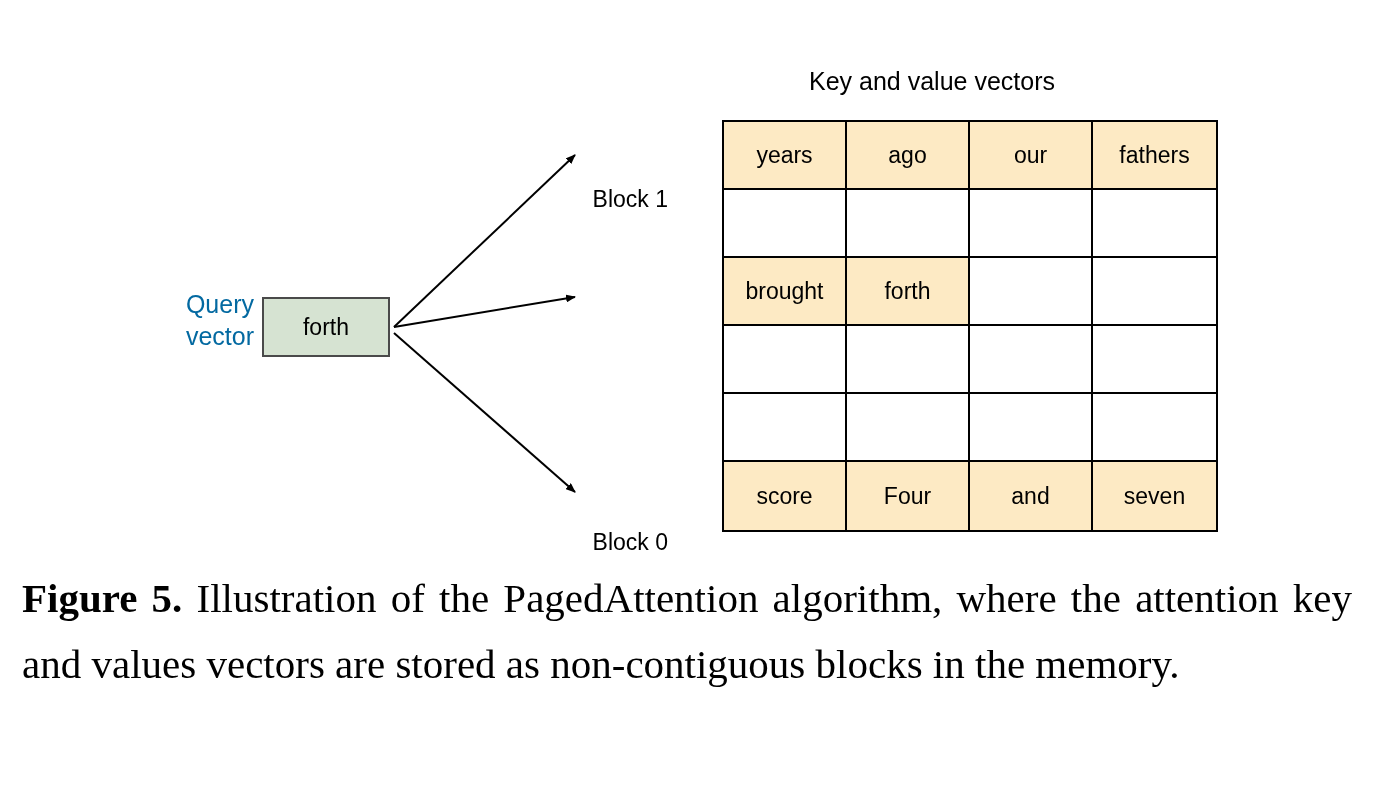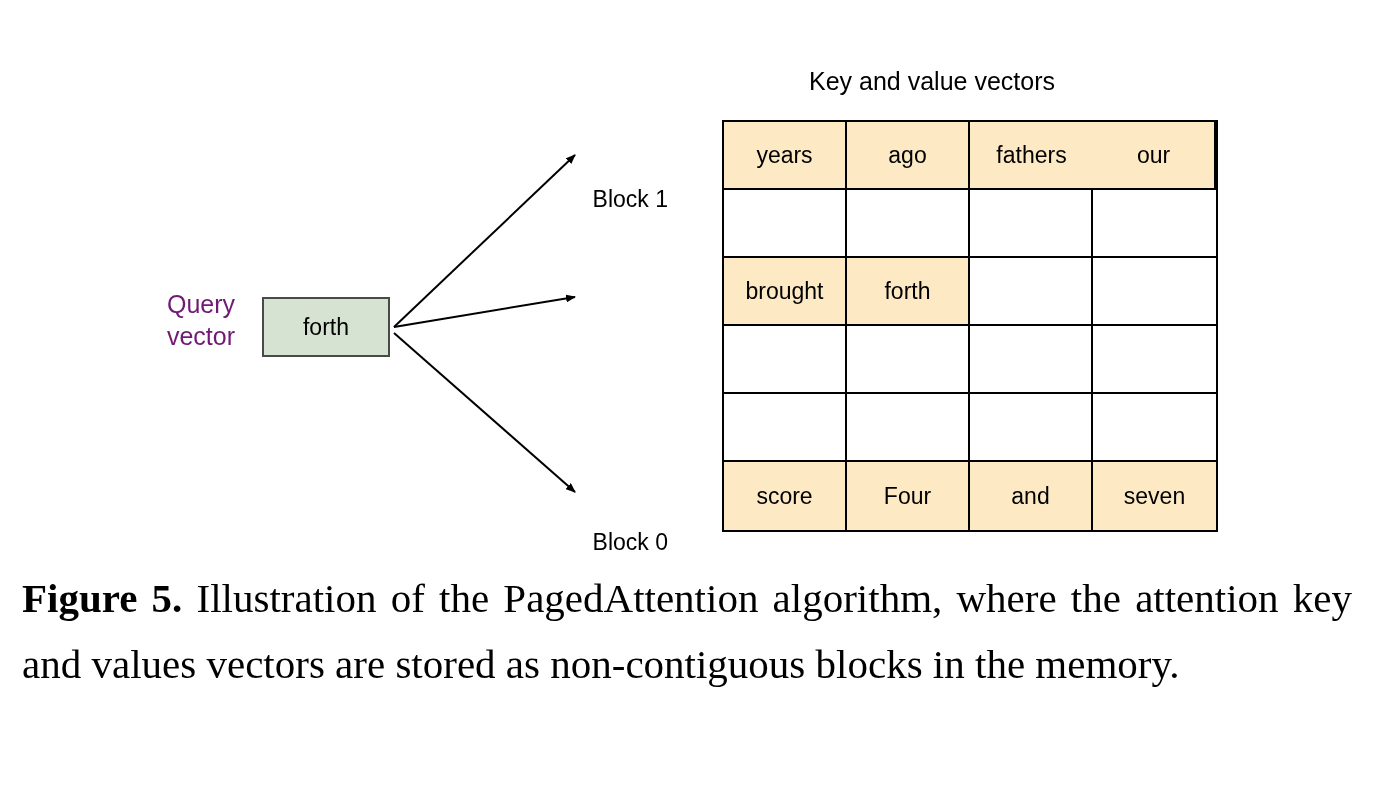--- a/index.html
+++ b/index.html
@@ -93,24 +93,24 @@
   #block-label-1 { left: 498px; top: 130px; }
   #block-label-2 { left: 498px; top: 268px; }
   #block-label-0 { left: 498px; top: 473px; }
 
   
   #query-label {
     position: absolute;
     left: 148px;
     top: 276px;
     width: 106px;
-    text-align: center;
+    text-align: right;
     font-size: 25px;
     line-height: 32px;
-    color: #701a75;
+    color: #0369a1;
   }
   #query-box {
     position: absolute;
     left: 262px;
     top: 285px;
     width: 128px;
     height: 60px;
     background: #d6e3d2;
     border: 2px solid #4a4a4a;
     box-sizing: border-box;
@@ -162,22 +162,22 @@
 
   <div id="query-box">forth</div>
 
   <div class="block-label" id="block-label-1">Block 1</div>
   <div class="block-label" id="block-label-0">Block 0</div>
 
   <div id="kv-grid">
 
     <div class="cell filled">years</div>
     <div class="cell filled">ago</div>
+    <div class="cell filled">our</div>
     <div class="cell filled col-last">fathers</div>
-    <div class="cell filled">our</div>
 
     <div class="cell"></div>
     <div class="cell"></div>
     <div class="cell"></div>
     <div class="cell col-last"></div>
 
     <div class="cell filled">brought</div>
     <div class="cell filled">forth</div>
     <div class="cell"></div>
     <div class="cell col-last"></div>

